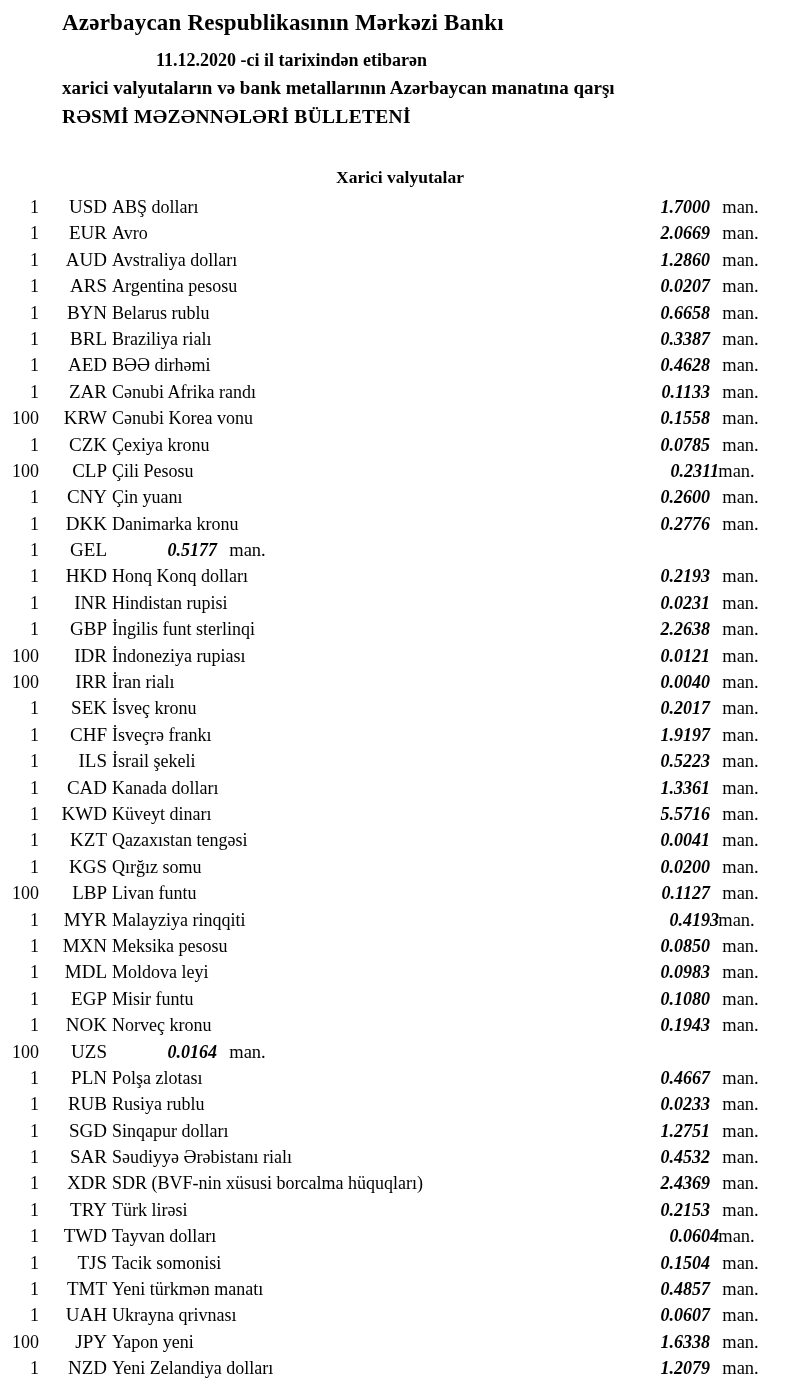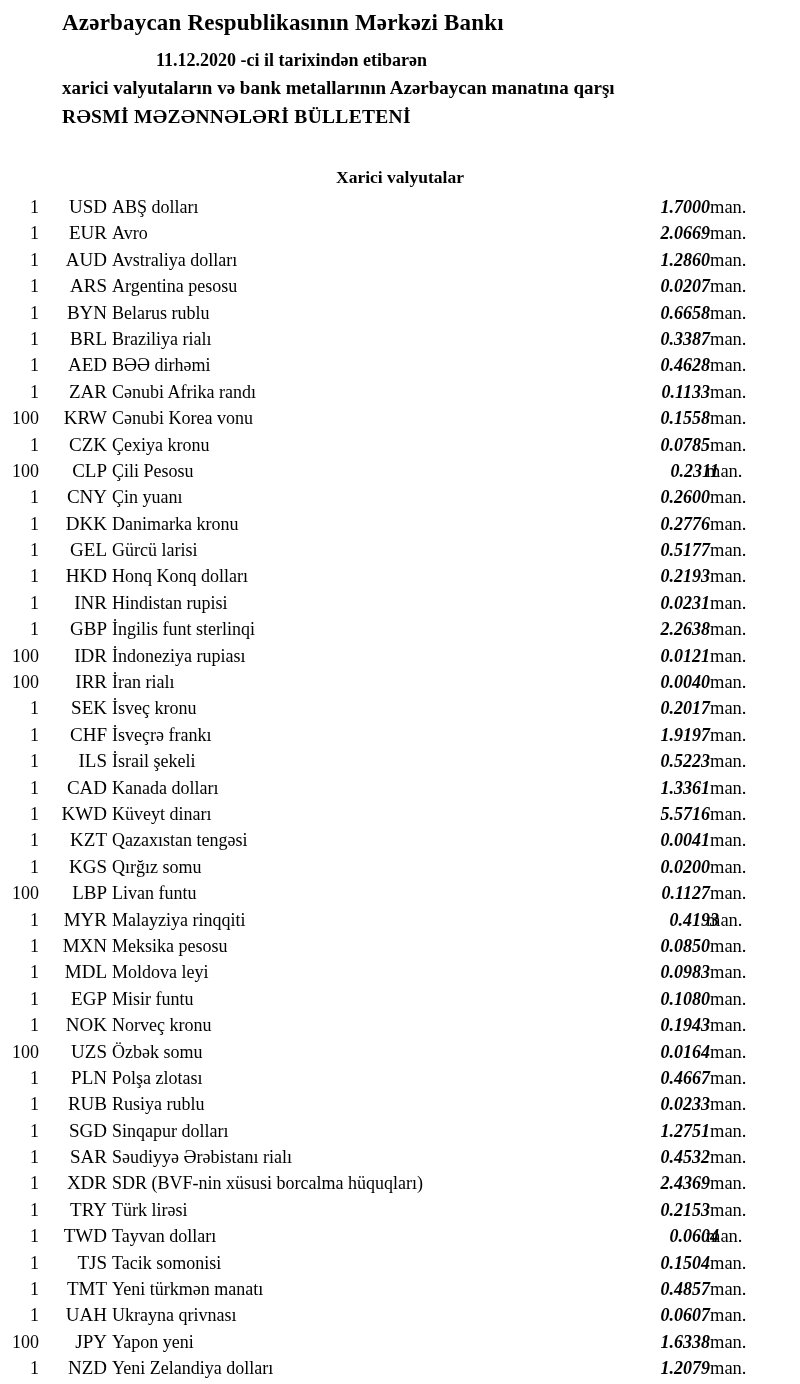--- a/index.html
+++ b/index.html
@@ -79,21 +79,21 @@
     overflow: hidden;
   }
   .rate {
     width: 110px;
     text-align: right;
     font-weight: bold;
     font-style: italic;
   }
   .man {
     width: 61px;
-    text-align: left;
+    text-align: center;
     font-size: 18.5px;
     margin-right: 29px;
   }
   .row.tight .rate { position: relative; left: 9px; }
   .row.tight .man  { position: relative; left: -4px; }
 </style>
 </head>
 <body>
 
 <div class="page">
@@ -195,21 +195,20 @@
       <div class="row">
     <span class="cell qty">1</span>
     <span class="cell code">DKK</span>
     <span class="cell name">Danimarka kronu</span>
     <span class="cell rate">0.2776</span>
     <span class="cell man">man.</span>
   </div>
       <div class="row">
     <span class="cell qty">1</span>
     <span class="cell code">GEL</span>
-    <span class="cell name">Gürcü larisi</span>
     <span class="cell rate">0.5177</span>
     <span class="cell man">man.</span>
   </div>
       <div class="row">
     <span class="cell qty">1</span>
     <span class="cell code">HKD</span>
     <span class="cell name">Honq Konq dolları</span>
     <span class="cell rate">0.2193</span>
     <span class="cell man">man.</span>
   </div>
@@ -328,21 +327,20 @@
       <div class="row">
     <span class="cell qty">1</span>
     <span class="cell code">NOK</span>
     <span class="cell name">Norveç kronu</span>
     <span class="cell rate">0.1943</span>
     <span class="cell man">man.</span>
   </div>
       <div class="row">
     <span class="cell qty">100</span>
     <span class="cell code">UZS</span>
-    <span class="cell name">Özbək somu</span>
     <span class="cell rate">0.0164</span>
     <span class="cell man">man.</span>
   </div>
       <div class="row">
     <span class="cell qty">1</span>
     <span class="cell code">PLN</span>
     <span class="cell name">Polşa zlotası</span>
     <span class="cell rate">0.4667</span>
     <span class="cell man">man.</span>
   </div>

